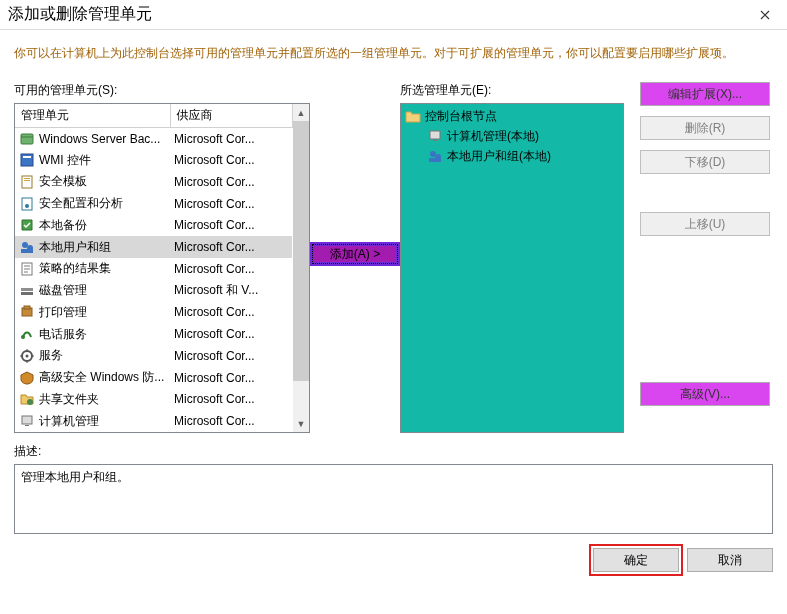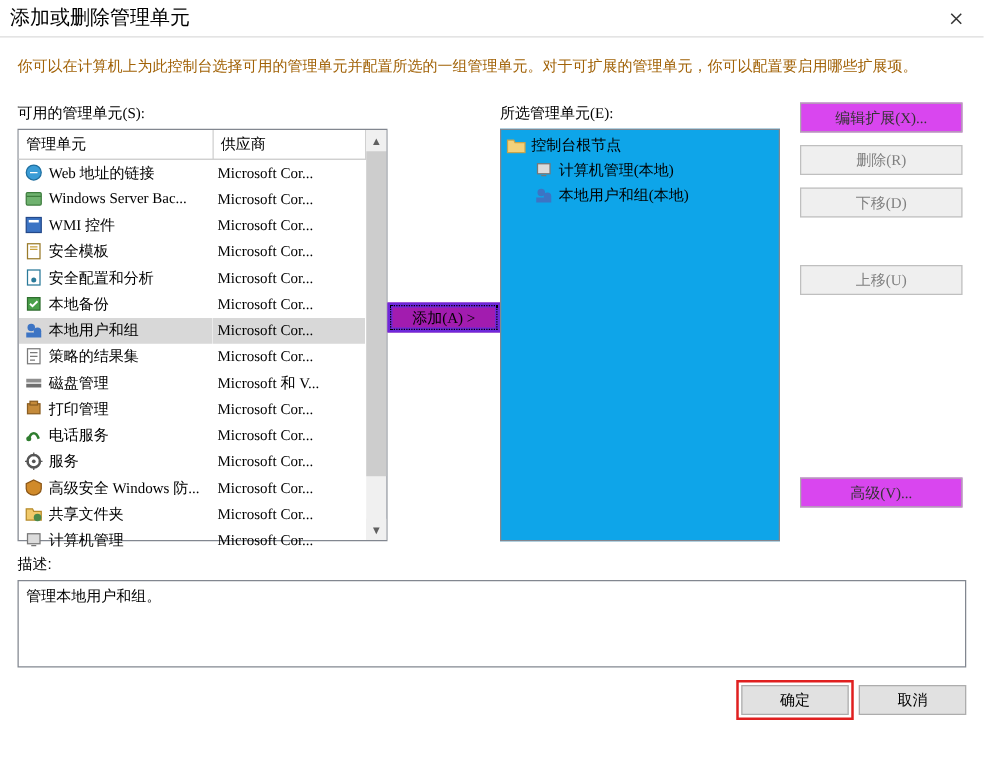--- a/index.html
+++ b/index.html
@@ -45,21 +45,20 @@
     }
 
     .picker {
       display: flex;
       align-items: flex-start;
       gap: 8px;
     }
     .col {
       display: flex;
       flex-direction: column;
-      font-family: Liberation Serif, serif;
     }
     .col-avail { width: 296px; }
     .col-mid   { width: 74px; display:flex; align-items:center; justify-content:center; }
     .col-sel   { width: 224px; }
     .col-btns  { flex: 1; padding-left: 8px; }
 
     .section-label { margin-bottom: 4px; color: #000; }
 
     
     .list-outer {
@@ -130,21 +129,21 @@
       border: 4px solid #6d28d9;
       outline: 1px dotted #000;
       outline-offset: -3px;
       font: inherit;
       cursor: pointer;
     }
 
     
     .tree-box {
       border: 1px solid #828790;
-      background: #0ea5e9;
+      background: #14b8a6;
       height: 330px;
       padding: 2px 4px;
       overflow: hidden;
     }
     .tree-item {
       display: flex;
       align-items: center;
       gap: 4px;
       height: 20px;
       white-space: nowrap;
@@ -240,27 +239,20 @@
               <col style="width:155px">
               <col>
             </colgroup>
           <thead>
             <tr>
               <th>管理单元</th>
               <th>供应商</th>
             </tr>
           </thead>
           <tbody id="avail-body">
-              <tr>
-                <td><span class="icon-cell"><svg width="16" height="16">
-                      <circle cx="8" cy="8" r="6" fill="#3a9cd6" stroke="#1f6fa0"></circle>
-                      <path d="M5 8h6" stroke="#fff"></path>
-                    </svg></span><span class="snap-label">Web 地址的链接</span></td>
-                <td>Microsoft Cor...</td>
-              </tr>
               <tr>
                 <td><span class="icon-cell"><svg width="16" height="16">
                       <rect x="2" y="3" width="12" height="10" rx="1" fill="#6fb26f" stroke="#3e7d3e"></rect>
                       <path d="M2 6h12" stroke="#3e7d3e"></path>
                     </svg></span><span class="snap-label">Windows Server Bac...</span></td>
                 <td>Microsoft Cor...</td>
               </tr>
               <tr>
                 <td><span class="icon-cell"><svg width="16" height="16">
                       <rect x="2" y="2" width="12" height="12" fill="#3c74c4" stroke="#24498a"></rect>

